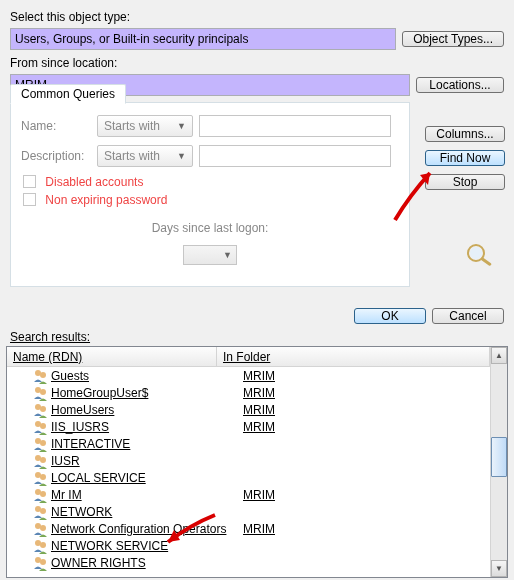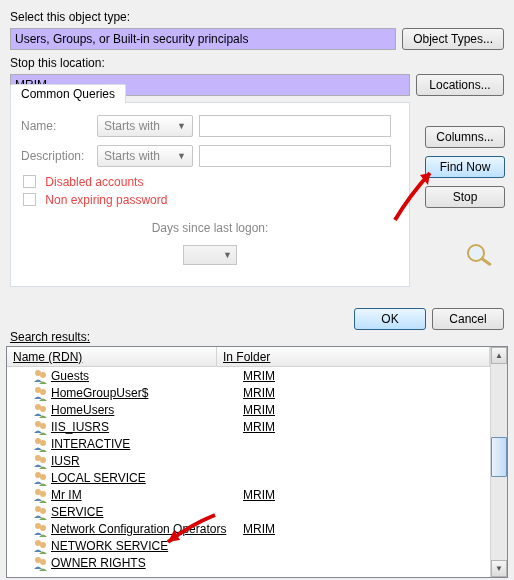--- a/index.html
+++ b/index.html
@@ -2,21 +2,21 @@
 <html><head>
 <meta charset="utf-8">
 <style>
   * { box-sizing: border-box; font-family: "Segoe UI", Tahoma, sans-serif; font-size: 12px; }
   body { margin: 0; background: #f0f0f0; width: 514px; height: 580px; position: relative; overflow: hidden; }
   .panel { background: #f0f0f0; padding: 8px 10px 4px 10px; }
   .lbl { color: #000; margin: 2px 0 4px 0; }
   .row { display: flex; align-items: center; gap: 6px; margin-bottom: 6px; }
   .textfield { flex: 1; height: 22px; background: #c4b5fd; border: 1px solid #abadb3; padding: 2px 4px; color: #000; }
   .btn {
-    height: 22px; min-width: 88px; padding: 0 10px; background: linear-gradient(#f5f5f5,#e2e2e2);
+    height: 16px; min-width: 88px; padding: 0 10px; background: linear-gradient(#f5f5f5,#e2e2e2);
     border: 1px solid #707070; border-radius: 3px; color: #000; cursor: pointer; text-align: center;
     display: inline-flex; align-items: center; justify-content: center;
   }
   .btn.primary { background: linear-gradient(#eaf6ff,#bde1ff); border-color: #2c628b; }
   .tabbox { border: 1px solid #d5dfe5; background: #fff; position: relative; margin-top: 0; padding: 12px 10px 10px 10px; height: 185px; }
   .tab { position: absolute; top: -19px; left: -1px; height: 20px; background: #fff; border: 1px solid #d5dfe5; border-bottom: 1px solid #fff; padding: 2px 10px 0 10px; border-radius: 2px 2px 0 0; }
   .frow { display: flex; align-items: center; gap: 6px; margin-bottom: 8px; }
   .flabel { width: 70px; color: #888; }
   .combo { width: 96px; height: 22px; border: 1px solid #c6c6c6; background: linear-gradient(#fff,#ebebeb); color: #888; display: flex; align-items: center; justify-content: space-between; padding: 0 6px; border-radius: 2px; }
   .chev { font-size: 9px; color: #666; }
@@ -51,21 +51,21 @@
 </head>
 <body>
 
 <div class="panel">
   <div class="lbl">Select this object type:</div>
   <div class="row">
     <input class="textfield" readonly="" value="Users, Groups, or Built-in security principals" style="">
     <button class="btn">Object Types...</button>
   </div>
 
-  <div class="lbl">Stop this location:</div>
+  <div class="lbl">From since location:</div>
   <div class="row">
     <input class="textfield" readonly="" value="MRIM" style="">
     <button class="btn">Locations...</button>
   </div>
 
   <div class="tabbox" style="width:400px;">
     <div class="tab">Common Queries</div>
 
     <div class="frow">
       <div class="flabel">Name:</div>
@@ -214,21 +214,21 @@
           <span class="gc1">Mr IM</span>
           <span class="gc2">MRIM</span>
         </div>
         <div class="grow">
           <span class="gic"><svg viewBox="0 0 16 16">
               <circle cx="5" cy="5" r="3" fill="#e8b878"></circle>
               <path d="M1 14 Q5 9 9 14 Z" fill="#5b86b4"></path>
               <circle cx="10" cy="7" r="3" fill="#e8b878"></circle>
               <path d="M6 16 Q10 11 14 16 Z" fill="#7aa856"></path>
             </svg></span>
-          <span class="gc1">SERVICE</span>
+          <span class="gc1">NETWORK</span>
           <span class="gc2"></span>
         </div>
         <div class="grow">
           <span class="gic"><svg viewBox="0 0 16 16">
               <circle cx="5" cy="5" r="3" fill="#e8b878"></circle>
               <path d="M1 14 Q5 9 9 14 Z" fill="#5b86b4"></path>
               <circle cx="10" cy="7" r="3" fill="#e8b878"></circle>
               <path d="M6 16 Q10 11 14 16 Z" fill="#7aa856"></path>
             </svg></span>
           <span class="gc1">Network Configuration Operators</span>

